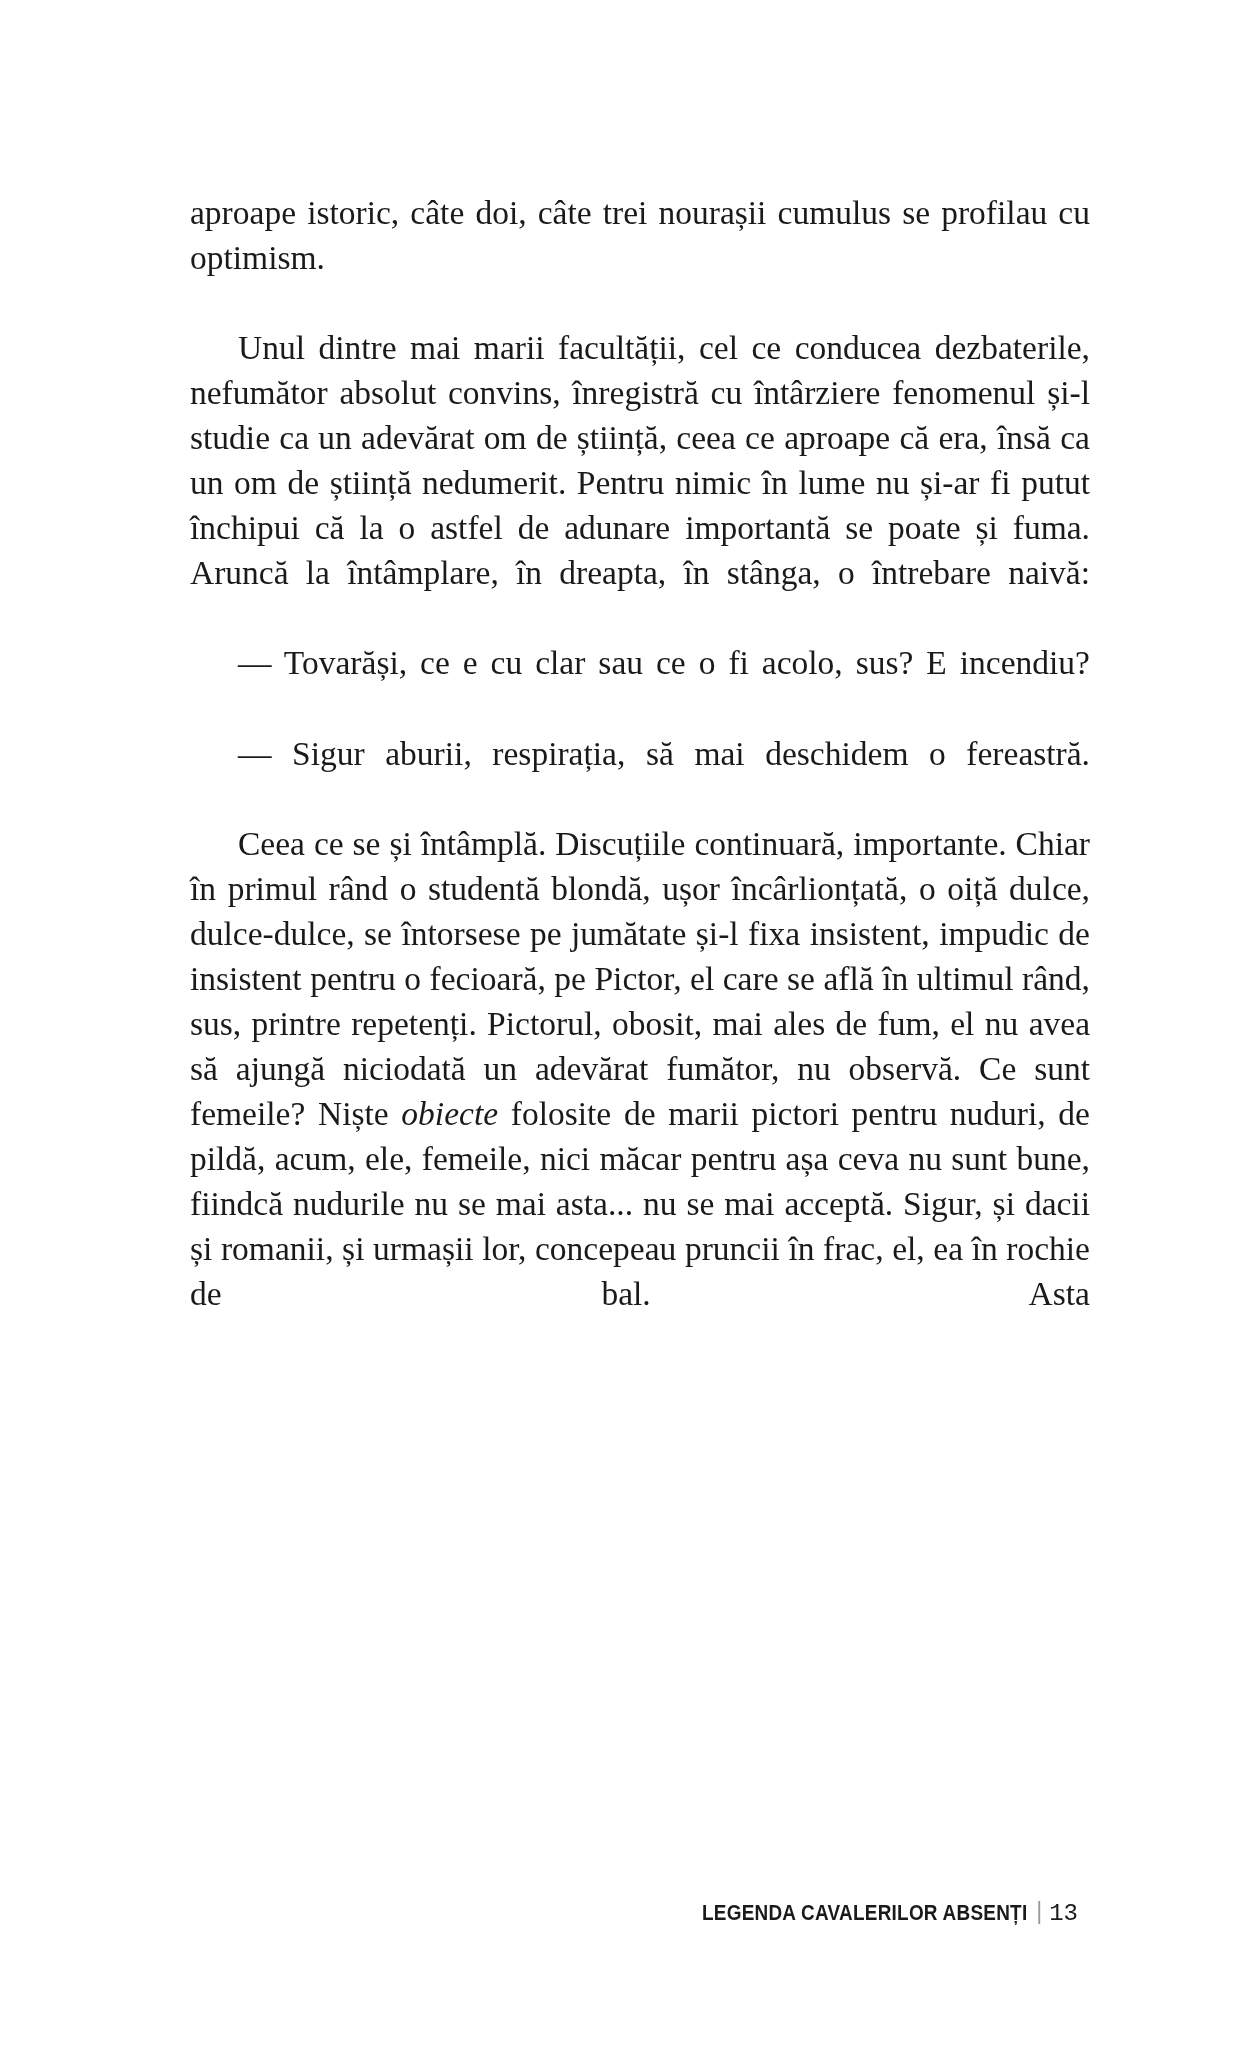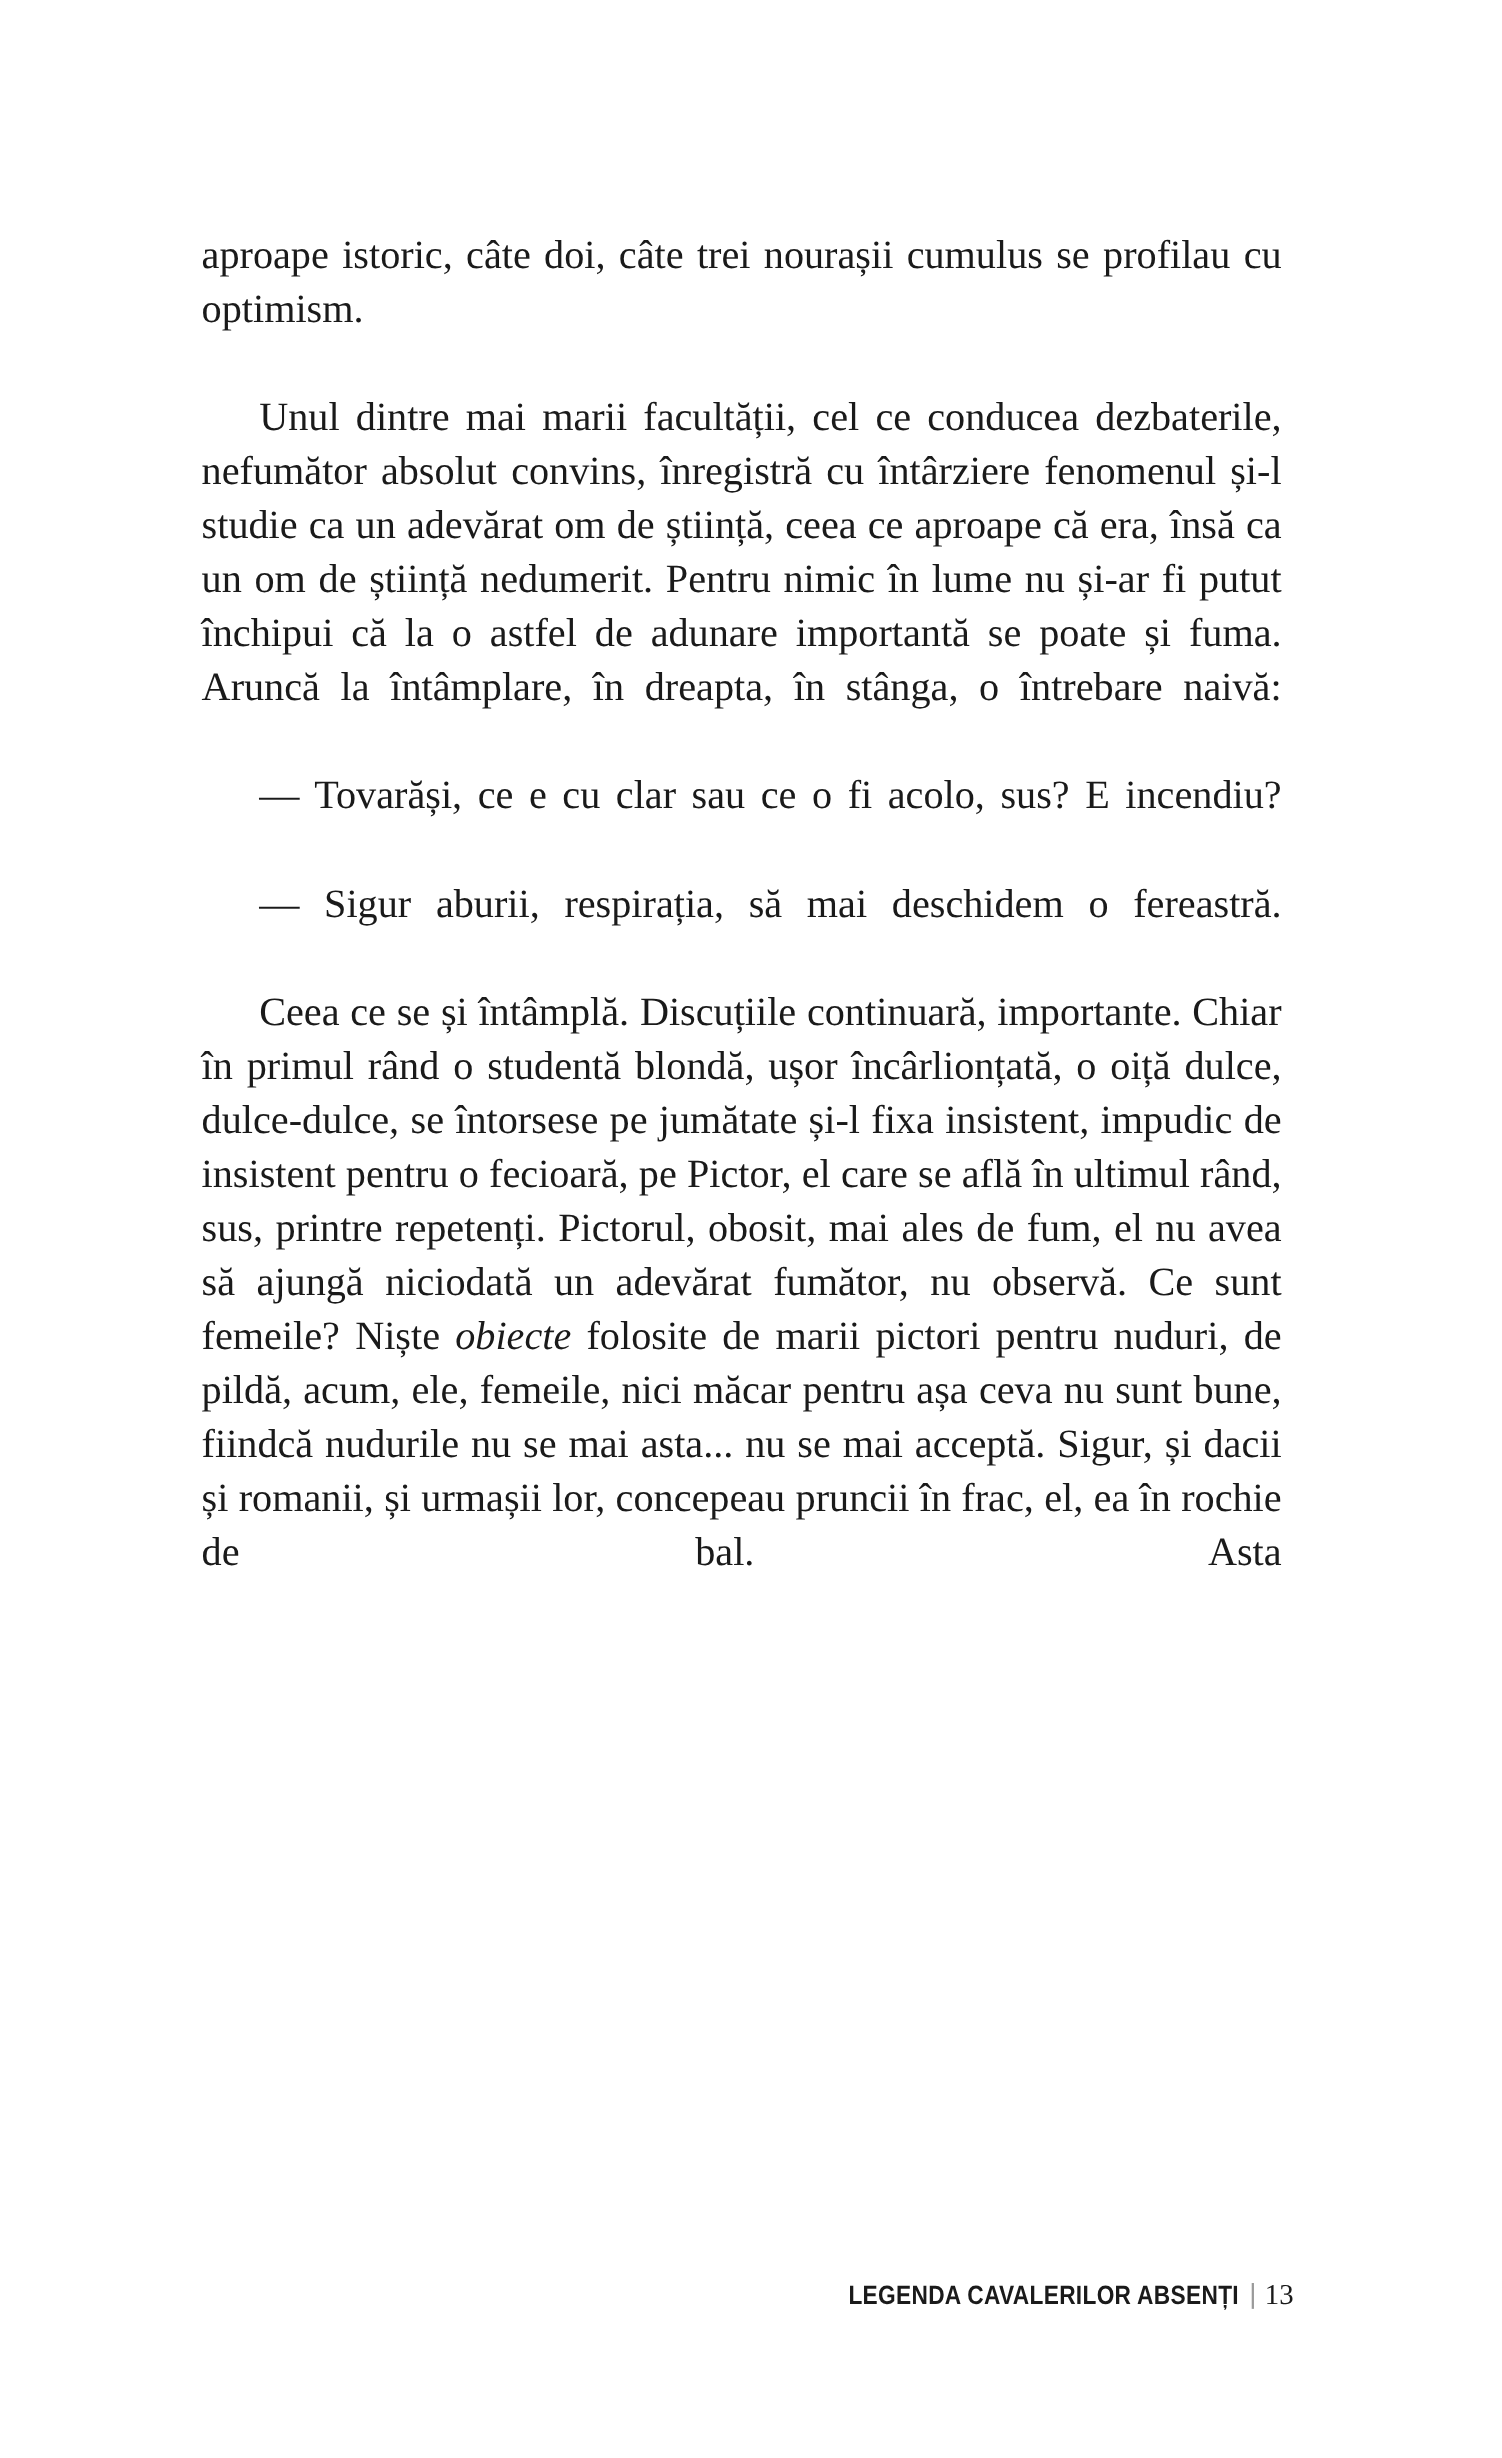--- a/index.html
+++ b/index.html
@@ -17,21 +17,21 @@
   .page {
     position: absolute;
     left: 0;
     top: 0;
     width: 1252px;
     height: 2048px;
     background: #ffffff;
   }
   .text-block {
     position: absolute;
-    left: 168px;
+    left: 190px;
     top: 190px;
     width: 900px;
   }
   .para {
     font-size: 33.5px;
     line-height: 1.345;
     text-align: justify;
     text-justify: inter-word;
     margin: 0;
     hyphens: manual;
@@ -76,21 +76,21 @@
   }
   .footer-sep {
     display: inline-block;
     font-family: "Liberation Sans", sans-serif;
     font-size: 23px;
     color: #9a9a9a;
     margin: 0 7px 0 9px;
     vertical-align: 1px;
   }
   .footer-page {
-    font-family: Liberation Serif, serif;
+    font-family: Liberation Mono, monospace;
     font-size: 24px;
     color: #1a1a1a;
     display: inline-block;
   }
 </style>
 </head>
 <body>
 
 <div class="page">
 

